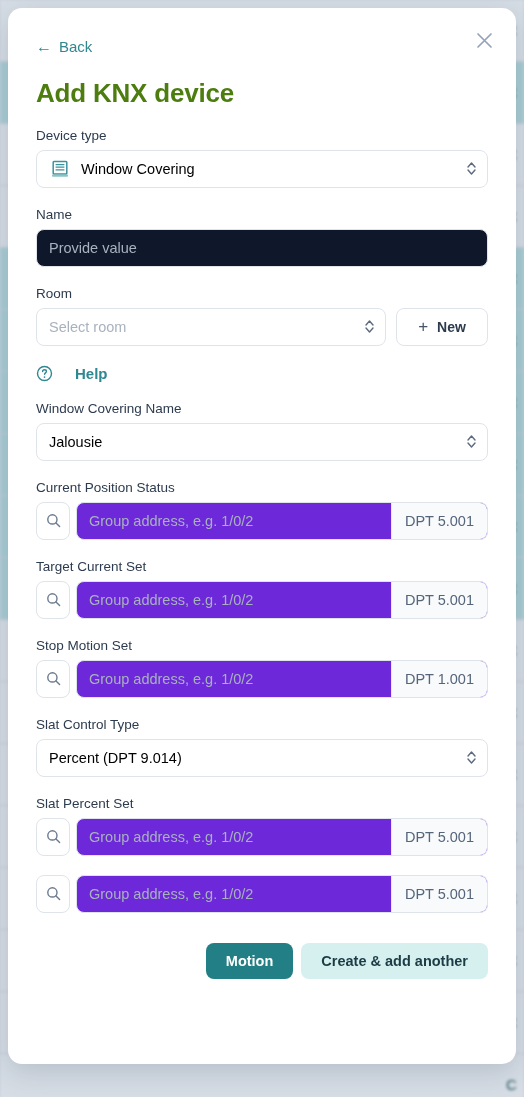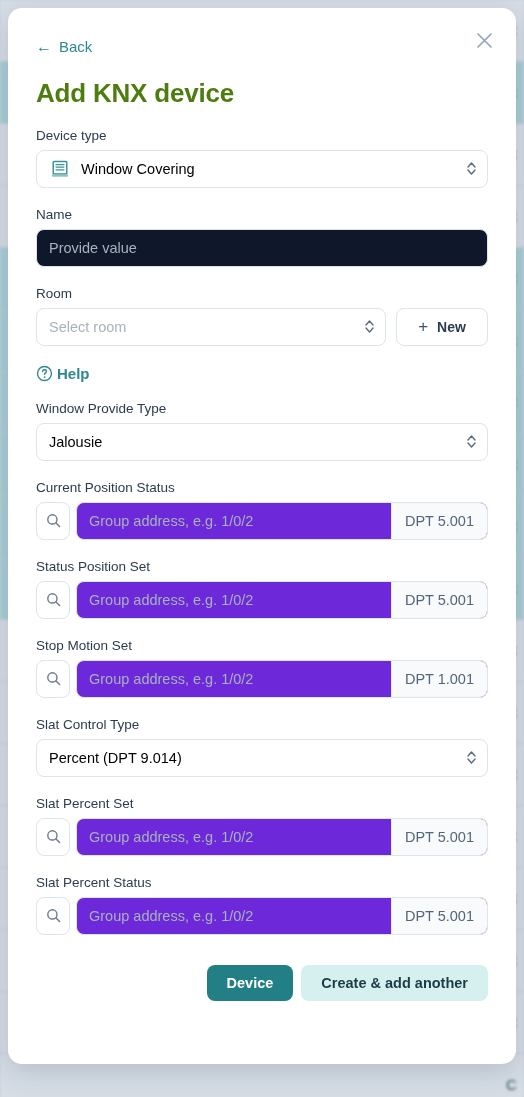--- a/index.html
+++ b/index.html
@@ -209,21 +209,21 @@
   .plus-icon {
     font-size: 17px;
     line-height: 1;
     font-weight: normal;
     color: #46546a;
   }
 
   .help-link {
     display: flex;
     align-items: center;
-    gap: 4px;
+    gap: 22px;
     color: #2f8790;
     font-size: 15px;
     font-weight: bold;
     cursor: pointer;
     white-space: nowrap;
     flex: 0 0 auto;
   }
 
   
   .ga-row { display: flex; align-items: center; gap: 6px; }
@@ -437,21 +437,21 @@
               <circle cx="8.55" cy="12.1" r="0.85" fill="#2f8790"></circle>
             </svg>
           </span>
           <span>Help</span>
         </div>
       </div>
     </div>
 
     
     <div class="field">
-      <span class="field-label">Window Provide Type</span>
+      <span class="field-label">Window Covering Name</span>
       <div class="control">
         <span class="select-value">Jalousie</span>
         <span class="chev">
           <svg width="11" height="15" viewBox="0 0 11 15" fill="none">
             <path d="M2 6 L5.5 2 L9 6" stroke="#5b6a7d" stroke-width="1.4" stroke-linecap="round" stroke-linejoin="round"></path>
             <path d="M2 9 L5.5 13 L9 9" stroke="#5b6a7d" stroke-width="1.4" stroke-linecap="round" stroke-linejoin="round"></path>
           </svg>
         </span>
       </div>
     </div>
@@ -467,21 +467,21 @@
                 <path d="M10 10 L13.6 13.6" stroke="#6b7a8d" stroke-width="1.4" stroke-linecap="round"></path>
               </svg>
             </div>
             <div class="ga-group">
               <div class="ga-input">Group address, e.g. 1/0/2</div>
               <div class="ga-dpt">DPT 5.001</div>
             </div>
           </div>
         </div>
         <div class="field">
-          <span class="field-label">Status Position Set</span>
+          <span class="field-label">Target Current Set</span>
           <div class="ga-row">
             <div class="ga-search">
               <svg width="15" height="15" viewBox="0 0 15 15" fill="none">
                 <circle cx="6.4" cy="6.4" r="4.6" stroke="#6b7a8d" stroke-width="1.4"></circle>
                 <path d="M10 10 L13.6 13.6" stroke="#6b7a8d" stroke-width="1.4" stroke-linecap="round"></path>
               </svg>
             </div>
             <div class="ga-group">
               <div class="ga-input">Group address, e.g. 1/0/2</div>
               <div class="ga-dpt">DPT 5.001</div>
@@ -530,35 +530,34 @@
                 <path d="M10 10 L13.6 13.6" stroke="#6b7a8d" stroke-width="1.4" stroke-linecap="round"></path>
               </svg>
             </div>
             <div class="ga-group">
               <div class="ga-input">Group address, e.g. 1/0/2</div>
               <div class="ga-dpt">DPT 5.001</div>
             </div>
           </div>
         </div>
         <div class="field">
-          <span class="field-label">Slat Percent Status</span>
           <div class="ga-row">
             <div class="ga-search">
               <svg width="15" height="15" viewBox="0 0 15 15" fill="none">
                 <circle cx="6.4" cy="6.4" r="4.6" stroke="#6b7a8d" stroke-width="1.4"></circle>
                 <path d="M10 10 L13.6 13.6" stroke="#6b7a8d" stroke-width="1.4" stroke-linecap="round"></path>
               </svg>
             </div>
             <div class="ga-group">
               <div class="ga-input">Group address, e.g. 1/0/2</div>
               <div class="ga-dpt">DPT 5.001</div>
             </div>
           </div>
         </div>
       </div>
 
     <div class="footer">
-      <button class="btn btn-primary">Device</button>
+      <button class="btn btn-primary">Motion</button>
       <button class="btn btn-secondary">Create &amp; add another</button>
     </div>
 
   </div>
 </div>
 
 </body></html>

